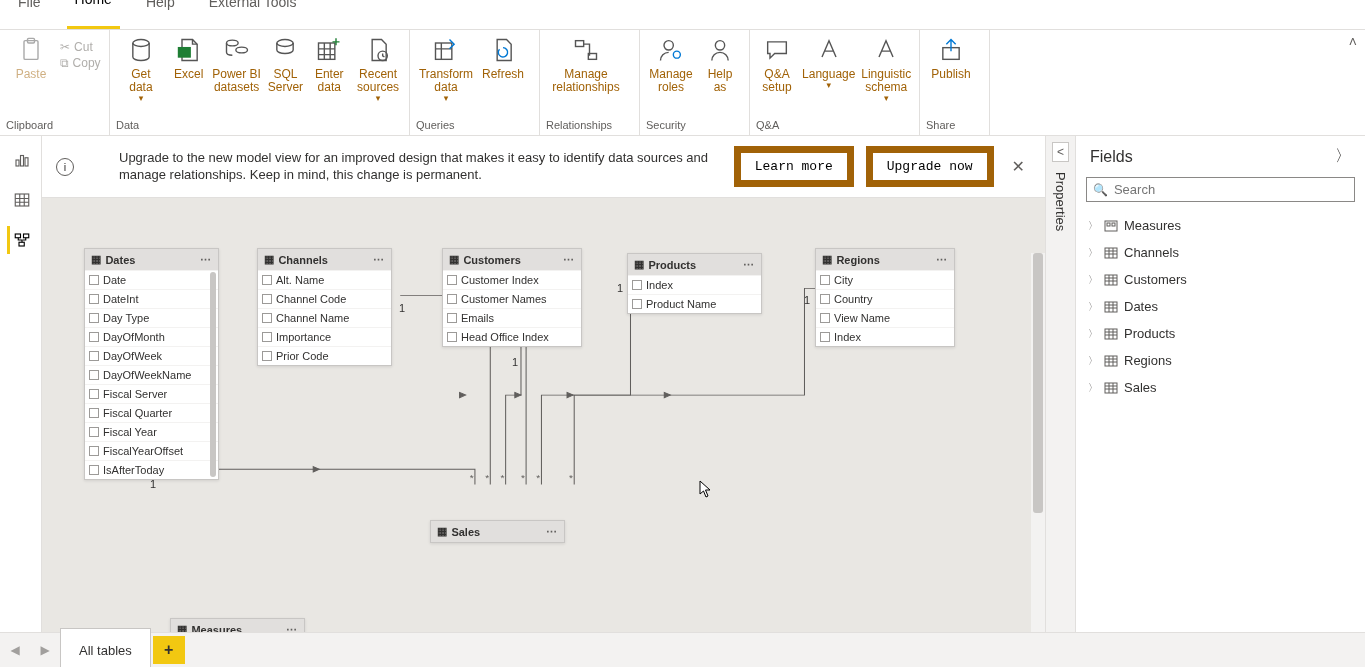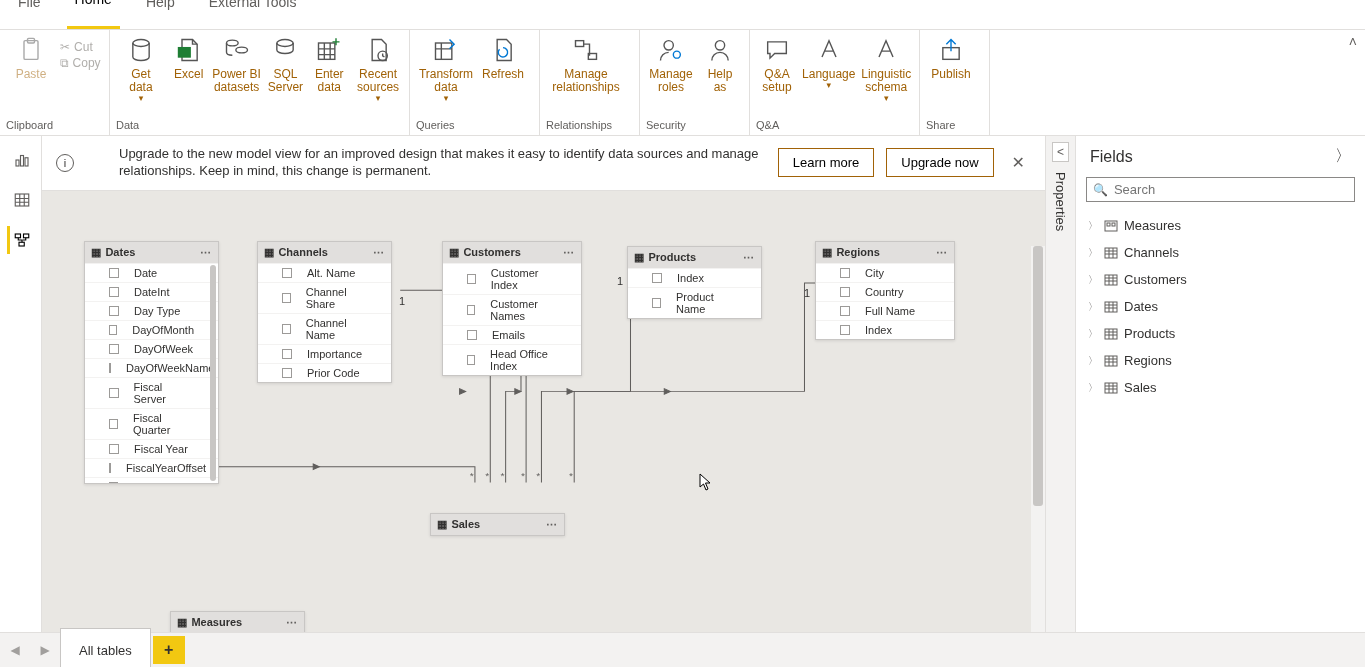--- a/index.html
+++ b/index.html
@@ -26,30 +26,30 @@
 
 .content { position: absolute; top: 136px; left: 0; right: 0; bottom: 35px; display: flex; }
 .leftsidebar { width: 42px; border-right: 1px solid #e1dfdd; display: flex; flex-direction: column; align-items: center; gap: 12px; padding-top: 10px; }
 .leftsidebar .navico { width: 28px; height: 28px; display:flex; align-items:center; justify-content:center; cursor:pointer; border-left:3px solid transparent; color:#605e5c; }
 .leftsidebar .navico.active { border-left:3px solid #f2c811; background:#fff; color:#000; }
 
 .canvas-wrap { flex: 1; display: flex; flex-direction: column; background:#e9e7e3; position: relative; overflow:hidden; }
 .upgrade-bar { background: #fff; border-bottom:1px solid #e1dfdd; padding:10px 14px; display:flex; align-items:center; gap:12px; font-size:13px; color:#323130; }
 .upgrade-bar .msg { flex:1; line-height:1.3;margin-left:33px; }
 .upgrade-bar .infoico { width:18px; height:18px; border:1px solid #605e5c; border-radius:50%; display:flex; align-items:center; justify-content:center; font-size:11px; }
-.btn { border:1px solid #a16207; background:#fff; padding:6px 14px; font-size:13px; cursor:pointer; }
+.btn { border:7px solid #a16207; background:#fff; padding:6px 14px; font-size:13px; cursor:pointer;font-family:Liberation Mono, monospace; }
 .closex { font-size:16px; color:#605e5c; cursor:pointer; padding:0 6px; }
 
 .canvas { flex:1; position:relative; overflow:hidden; }
 .canvas svg.lines { position:absolute; top:0; left:0; width:100%; height:100%; pointer-events:none; }
 .tbl { position:absolute; background:#fff; border:1px solid #c8c6c4; box-shadow:0 1px 3px rgba(0,0,0,0.1); font-size:11px; }
 .tbl-head { background:#e1dfdd; padding:4px 6px; font-weight:600; display:flex; align-items:center; gap:4px; }
 .tbl-head .dots { margin-left:auto; color:#605e5c; letter-spacing:1px; cursor:pointer; }
 .tbl-body { max-height: 220px; overflow:hidden; position:relative; }
-.tbl-row { padding:3px 24px; display:flex; align-items:center; gap:15px; border-top:1px solid #f3f2f1; }
+.tbl-row { padding:3px 4px; display:flex; align-items:center; gap:4px; border-top:1px solid #f3f2f1; }
 .tbl-row .colico { width:10px; height:10px; border:1px solid #9c9a98; display:inline-block; }
 .fakescroll { position:absolute; right:2px; top:2px; bottom:2px; width:6px; background:#c8c6c4; border-radius:3px; }
 
 .rel-card { font-size:11px; position:absolute; }
 
 
 .props-collapsed { width:30px; border-left:1px solid #e1dfdd; background:#f3f2f1; display:flex; flex-direction:column; align-items:center; padding-top:6px; }
 .props-collapsed .chev { font-size:12px; color:#605e5c; cursor:pointer; border:1px solid #c8c6c4; padding:2px 4px; background:#fff; margin-bottom:10px; }
 .props-collapsed .vtext { writing-mode: vertical-rl; font-size:13px; color:#323130; }
 
@@ -438,21 +438,21 @@
             <span>Channels</span>
             <span class="dots">⋯</span>
           </div>
         <div class="tbl-body">
             <div class="tbl-row">
               <span class="colico"></span>
               <span>Alt. Name</span>
             </div>
             <div class="tbl-row">
               <span class="colico"></span>
-              <span>Channel Share</span>
+              <span>Channel Code</span>
             </div>
             <div class="tbl-row">
               <span class="colico"></span>
               <span>Channel Name</span>
             </div>
             <div class="tbl-row">
               <span class="colico"></span>
               <span>Importance</span>
             </div>
             <div class="tbl-row">
@@ -516,21 +516,21 @@
             <div class="tbl-row">
               <span class="colico"></span>
               <span>City</span>
             </div>
             <div class="tbl-row">
               <span class="colico"></span>
               <span>Country</span>
             </div>
             <div class="tbl-row">
               <span class="colico"></span>
-              <span>Full Name</span>
+              <span>View Name</span>
             </div>
             <div class="tbl-row">
               <span class="colico"></span>
               <span>Index</span>
             </div>
           </div>
       </div>
 
       <div class="tbl" style="left:388px; top:322px; width:135px">
         <div class="tbl-head">

